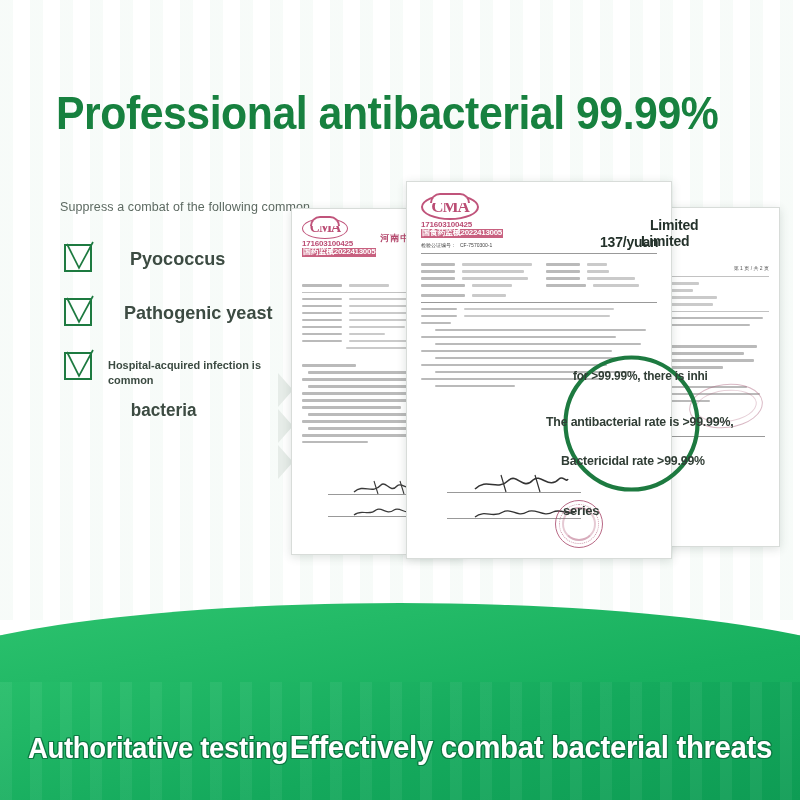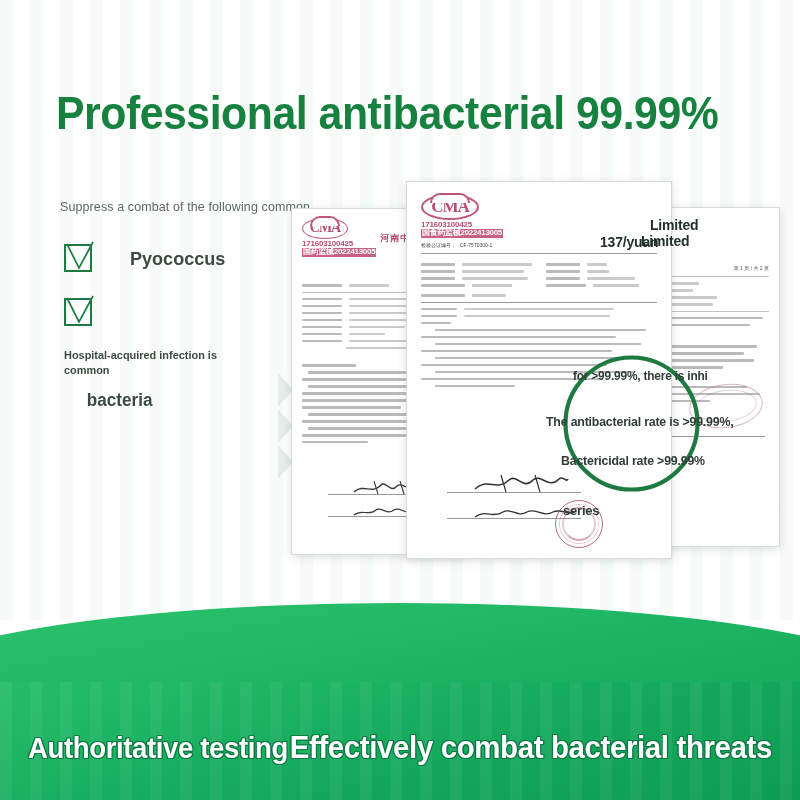--- a/index.html
+++ b/index.html
@@ -278,22 +278,30 @@
 
   <div class="check-row" style="margin-left:4px;">
     <span class="tick">
       <svg width="32" height="34" viewBox="0 0 32 34">
           <path d="M3 3 L15 27 L29 1" fill="none" stroke="#1d7a40" stroke-width="1.7"></path>
         </svg>
     </span>
     <span class="ck-label" style="margin-left:22px;">Pyococcus</span>
   </div>
 
-
-  <div class="check-row" style="margin-left:4px;flex-direction:column;">
+  <div class="check-row" style="margin-left:4px;">
+    <span class="tick">
+      <svg width="32" height="34" viewBox="0 0 32 34">
+          <path d="M3 3 L15 27 L29 1" fill="none" stroke="#1d7a40" stroke-width="1.7"></path>
+        </svg>
+    </span>
+    <span class="ck-label" style="margin-left:16px;">Pathogenic yeast</span>
+  </div>
+
+  <div class="check-row" style="margin-left:4px;">
     <span class="tick">
       <svg width="32" height="34" viewBox="0 0 32 34">
           <path d="M3 3 L15 27 L29 1" fill="none" stroke="#1d7a40" stroke-width="1.7"></path>
         </svg>
     </span>
     <span class="ck-label small">
       <span>Hospital-acquired infection is common</span>
       <span class="line2">bacteria</span>
     </span>
   </div>

